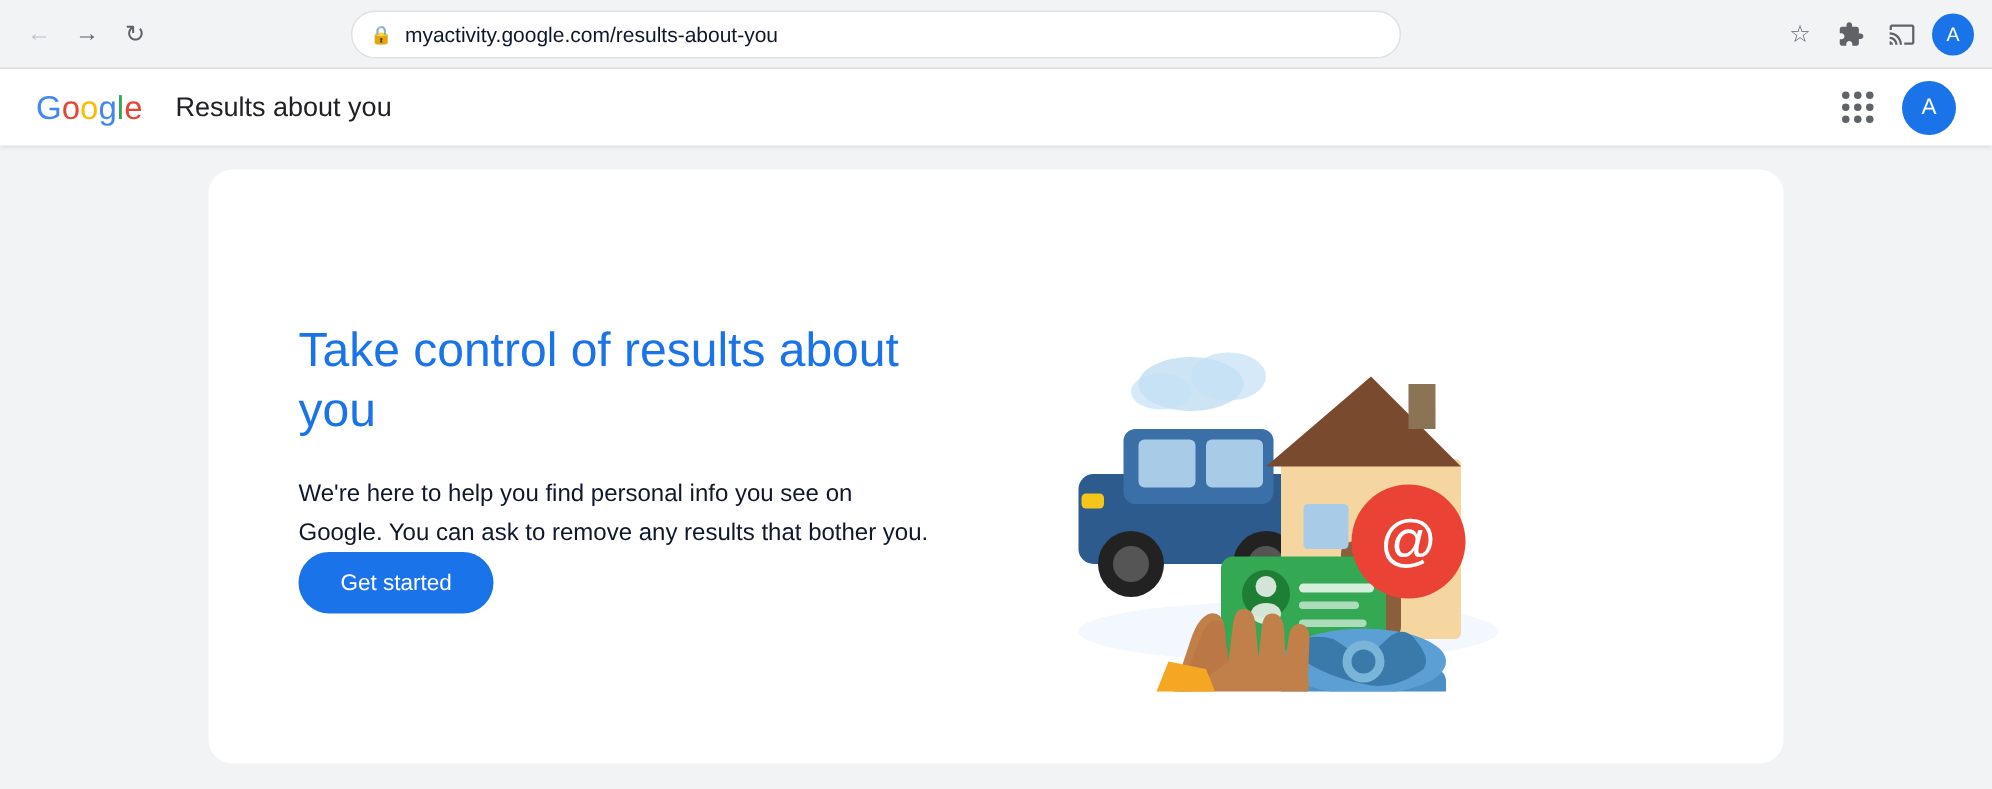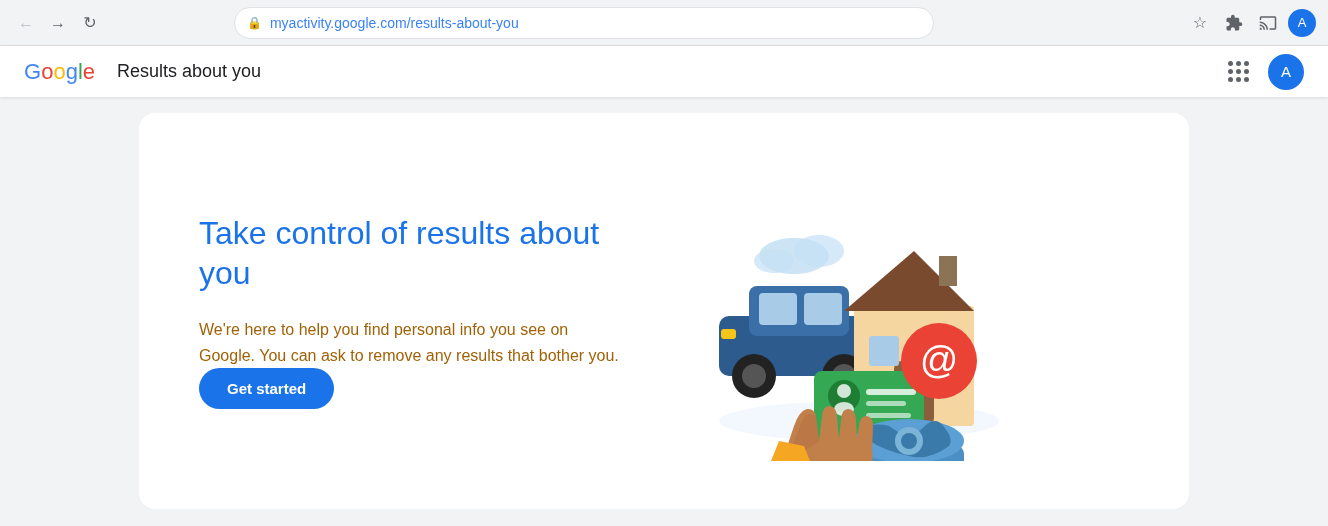--- a/index.html
+++ b/index.html
@@ -47,21 +47,21 @@
       border: 1px solid #dfe1e5;
       max-width: 700px;
       margin: 0 auto;
     }
     .address-bar-lock {
       color: #5f6368;
       font-size: 12px;
     }
     .address-bar-text {
       font-size: 14px;
-      color: #3b82f6;
+      color: #0f172a;
       flex: 1;
     }
     .browser-actions {
       display: flex;
       align-items: center;
       gap: 6px;
       margin-left: auto;
     }
     .browser-action-btn {
       width: 28px;
@@ -199,31 +199,31 @@
     }
     .card-heading {
       font-size: 32px;
       color: #1a73e8;
       font-weight: 400;
       line-height: 1.25;
       margin-bottom: 24px;
     }
     .card-description {
       font-size: 16px;
-      color: #a16207;
+      color: #0f172a;
       line-height: 1.6;
     }
     .get-started-btn {
       background: #1a73e8;
       color: white;
       border: none;
       border-radius: 24px;
       padding: 12px 28px;
       font-size: 15px;
-      font-weight: 700;
+      font-weight: 400;
       cursor: pointer;
       display: inline-block;
     }
 
     
     .card-illustration {
       flex: 0 0 auto;
       width: 380px;
       height: 300px;
       position: relative;

